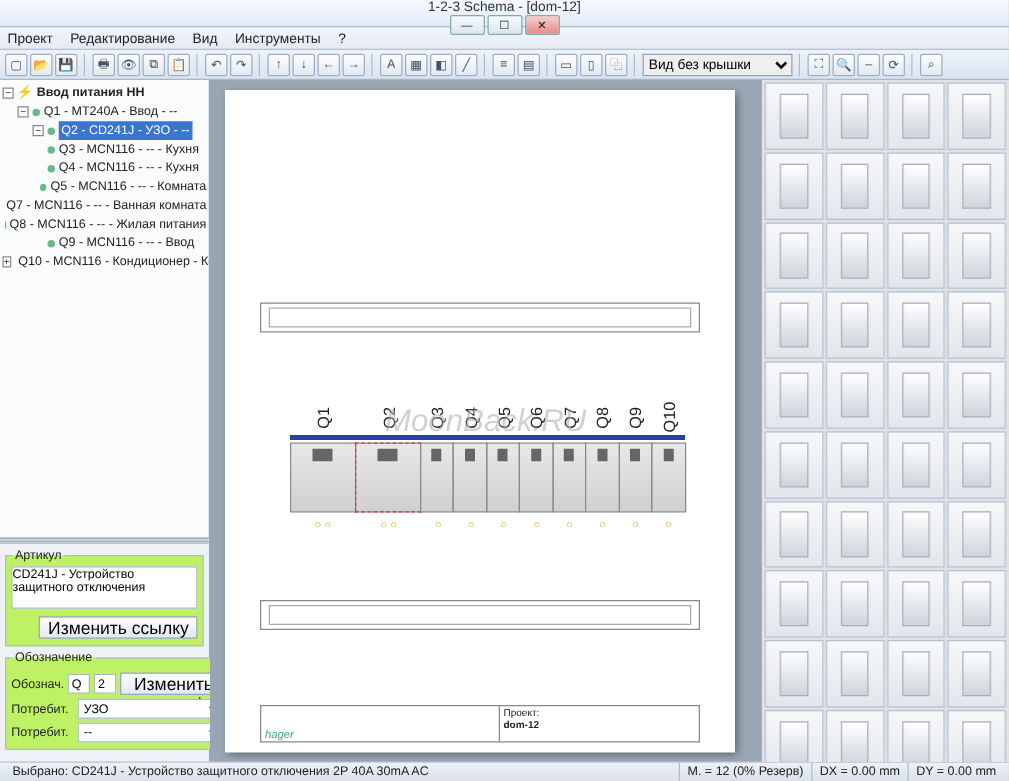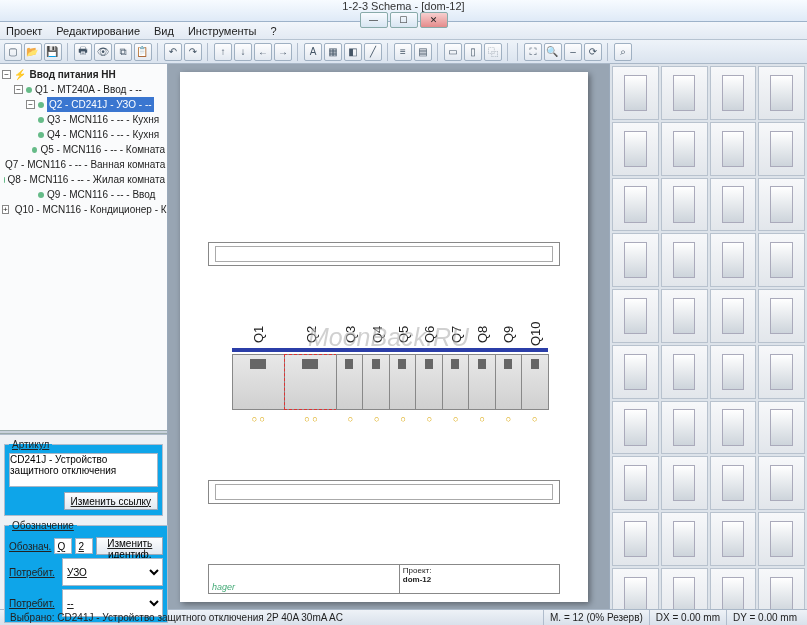--- a/index.html
+++ b/index.html
@@ -29,28 +29,28 @@
 .tree { flex: 1; overflow: auto; padding: 3px 2px; font-size: 10px; line-height: 15px; }
 .tree .node { display: flex; align-items: center; white-space: nowrap; }
 .tree .ind { display: inline-block; }
 .tree .exp { width: 9px; height: 9px; border: 1px solid #888; font-size: 8px; line-height: 7px; text-align: center; margin-right: 3px; background:#fff;}
 .tree .dot { width: 6px; height: 6px; background: #6b8; border-radius: 50%; margin-right: 3px; display:inline-block;}
 .tree .sel { background: #3a76d0; color: #fff; padding: 0 2px; }
 .tree .flash { color:#d33; margin-right:3px;}
 
 .propsplit { height: 4px; background: #c8d1dc; border-top:1px solid #9aa; border-bottom:1px solid #9aa; cursor: row-resize;}
 .props { height: 175px; background: #eef1f5; padding: 4px; font-size: 10px; border-top: 1px solid #b0bccc; }
-.props fieldset { border: 1px solid #b0bccc; padding: 3px 4px 5px; margin-bottom: 4px; background: #0ea5e9; text-decoration: underline; }
+.props fieldset { border: 1px solid #b0bccc; padding: 3px 4px 5px; margin-bottom: 4px; background: #bef264; }
 .props legend { font-size: 10px; padding: 0 3px; }
 .props textarea { width: 100%; height: 34px; font-size: 10px; border: 1px solid #a8b6c6; resize:none; background:#fff;}
 .props .row { display: flex; align-items: center; gap: 3px; margin-top: 3px; }
 .props .row label { width: 50px; }
 .props input[type=text] { border: 1px solid #a8b6c6; font-size: 10px; height: 16px; padding: 0 2px; background:#fff;}
-.props select { border: 1px solid #a8b6c6; font-size: 10px; height: 28px; background:#fff; flex:1;}
-.props button { font-size: 10px; height: 18px; padding: 0 6px; border: 1px solid #9aa9ba; background: linear-gradient(#fdfdfe,#e3e9f1); }
+.props select { border: 1px solid #a8b6c6; font-size: 10px; height: 16px; background:#fff; flex:1;}
+.props button { font-size: 14px; height: 18px; padding: 0 6px; border: 1px solid #9aa9ba; background: linear-gradient(#fdfdfe,#e3e9f1); }
 
 
 .center { flex: 1; background: #98a5b3; position: relative; overflow: auto; }
 .page { position: absolute; left: 12px; top: 8px; width: 408px; height: 530px; background: #fff; box-shadow: 2px 2px 6px rgba(0,0,0,.4); }
 .panel { position: absolute; left: 28px; right: 28px; border: 1px solid #888; }
 .panel.top { top: 170px; height: 24px; }
 .panel.bot { top: 408px; height: 24px; }
 .panel .sub { position:absolute; left:6px; right:6px; top:3px; bottom:3px; border:1px solid #aaa;}
 .breaker-row { position:absolute; left:52px; top:250px; width:316px; }
 .qlabels { display:flex; height:24px; }
@@ -125,20 +125,21 @@
   <div class="tbtn">◧</div>
   <div class="tbtn">╱</div>
   <div class="sep"></div>
   <div class="tbtn">≡</div>
   <div class="tbtn">▤</div>
   <div class="sep"></div>
   <div class="tbtn">▭</div>
   <div class="tbtn">▯</div>
   <div class="tbtn">⿻</div>
   <div class="sep"></div>
+  <select><option>Вид без крышки</option></select>
   <div class="sep"></div>
   <div class="tbtn">⛶</div>
   <div class="tbtn">🔍</div>
   <div class="tbtn">–</div>
   <div class="tbtn">⟳</div>
   <div class="sep"></div>
   <div class="tbtn">⌕</div>
 </div>
 
 <div class="main">
@@ -178,21 +179,21 @@
           <span>Q5 - MCN116 - -- - Комната</span>
         </div>
       <div class="node">
           <span class="ind" style="width:36px"></span>
           <span class="dot"></span>
           <span>Q7 - MCN116 - -- - Ванная комната</span>
         </div>
       <div class="node">
           <span class="ind" style="width:36px"></span>
           <span class="dot"></span>
-          <span>Q8 - MCN116 - -- - Жилая комната</span>
+          <span>Q8 - MCN116 - -- - Жилая питания</span>
         </div>
       <div class="node">
           <span class="ind" style="width:36px"></span>
           <span class="dot"></span>
           <span>Q9 - MCN116 - -- - Ввод</span>
         </div>
       <div class="node">
           <span class="ind" style="width:24px"></span>
           <span class="exp">+</span>
           <span class="dot"></span>

